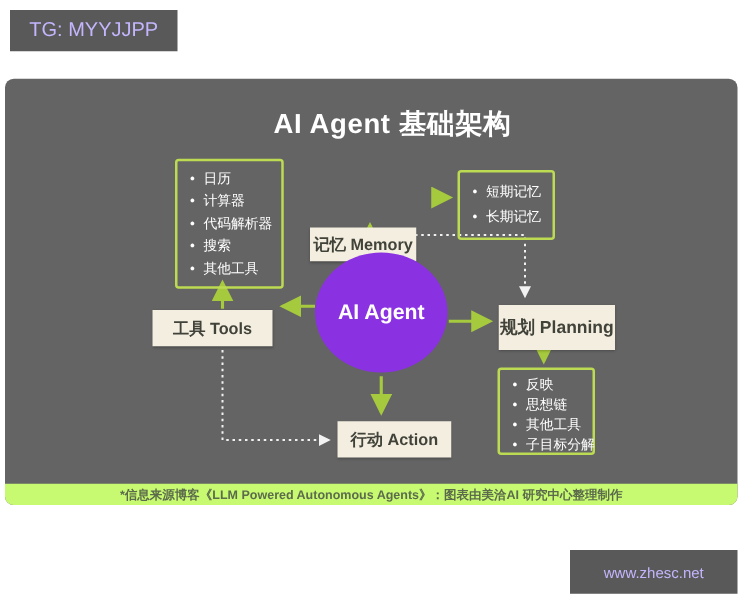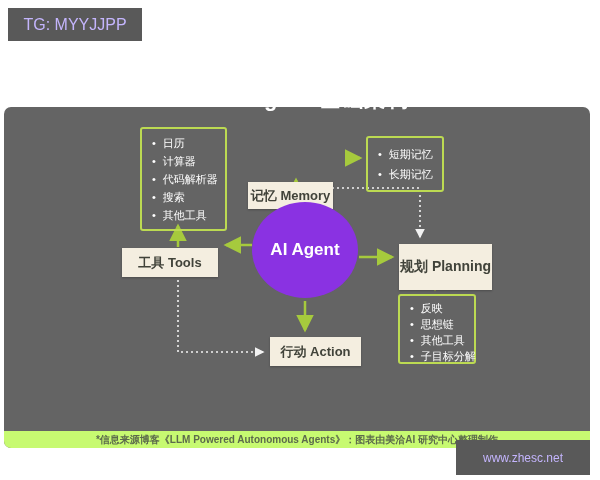--- a/index.html
+++ b/index.html
@@ -4,31 +4,31 @@
 <style>
   * { margin:0; padding:0; box-sizing:border-box; }
   html,body { width:600px; height:480px; background:#ffffff; }
   body { font-family:"Liberation Sans","DejaVu Sans",sans-serif; position:relative; overflow:hidden; }
   .page { position:absolute; inset:0; width:600px; height:480px; background:#ffffff; }
 
   .badge { position:absolute; background:#595959; color:#c4b5fd; display:flex; align-items:center; justify-content:center; }
   .badge-tg { left:8px; top:8px; width:134px; height:33px; font-size:16px; }
   .badge-web { left:456px; top:440px; width:134px; height:35px; font-size:12px; }
 
-  .panel { position:absolute; left:4px; top:63px; width:586px; height:341px; background:#646464; border-radius:7px;margin-top:44px; }
+  .panel { position:absolute; left:4px; top:63px; width:586px; height:341px; background:#646464; border-radius:7px; }
 
   .title { position:absolute; left:0; top:84px; width:100%; text-align:center; color:#ffffff;
            font-size:22px; font-weight:bold; letter-spacing:0.5px;padding-left:28px; }
 
   .cream-box { position:absolute; background:#f4eee0; color:#41433a; font-weight:bold;
                display:flex; align-items:center; justify-content:center; font-size:13px;
                box-shadow:0 1px 2px rgba(0,0,0,0.25); }
   .box-memory   { left:248px; top:147px; width:85px; height:27px;margin-top:35px; }
   .box-tools    { left:122px; top:248px; width:96px; height:29px;justify-content:center; }
-  .box-planning { left:399px; top:244px; width:93px; height:46px; font-size:14px; }
+  .box-planning { left:399px; top:244px; width:93px; height:36px; font-size:14px; }
   .box-action   { left:270px; top:337px; width:91px; height:29px; }
 
   .green-list { position:absolute; border:2px solid #bcda52; border-radius:3px; color:#ffffff;
                 font-size:11px; display:flex; flex-direction:column; justify-content:space-evenly;
                 padding:4px 6px 4px 10px; }
   .green-list .item { white-space:nowrap; line-height:16px; }
   .green-list .item::before { content:"•"; margin-right:7px; font-size:11px; }
   .list-tools    { left:140px; top:127px; width:87px; height:104px; }
   .list-memory   { left:366px; top:136px; width:78px; height:56px; }
   .list-planning { left:398px; top:294px; width:78px; height:70px; }

